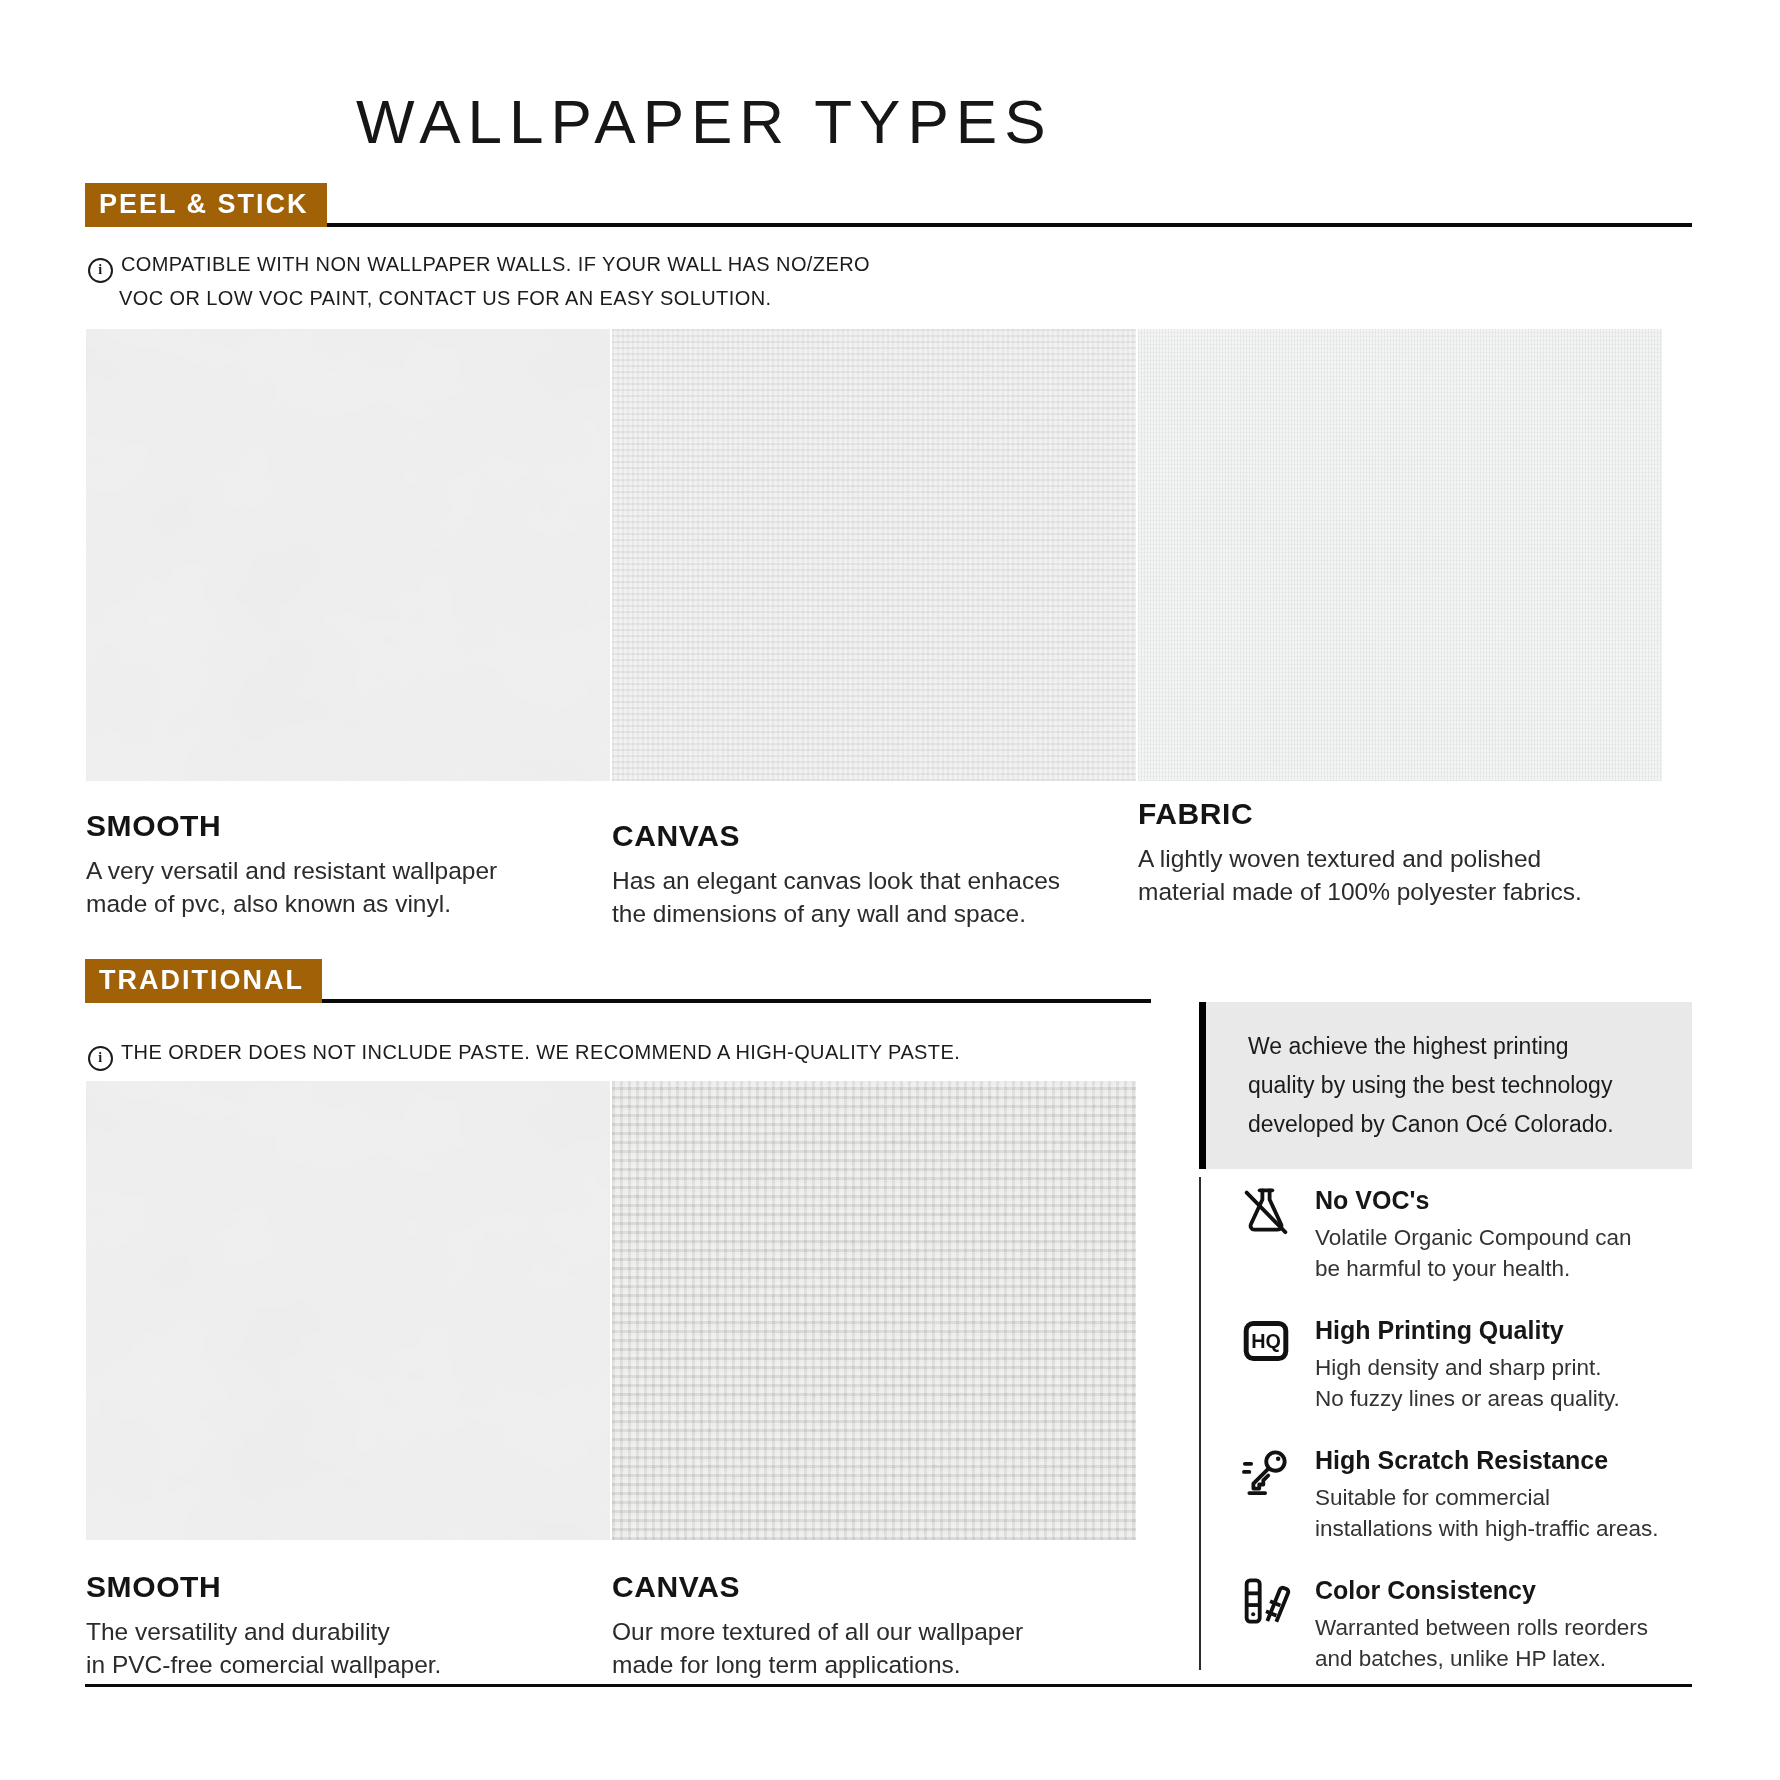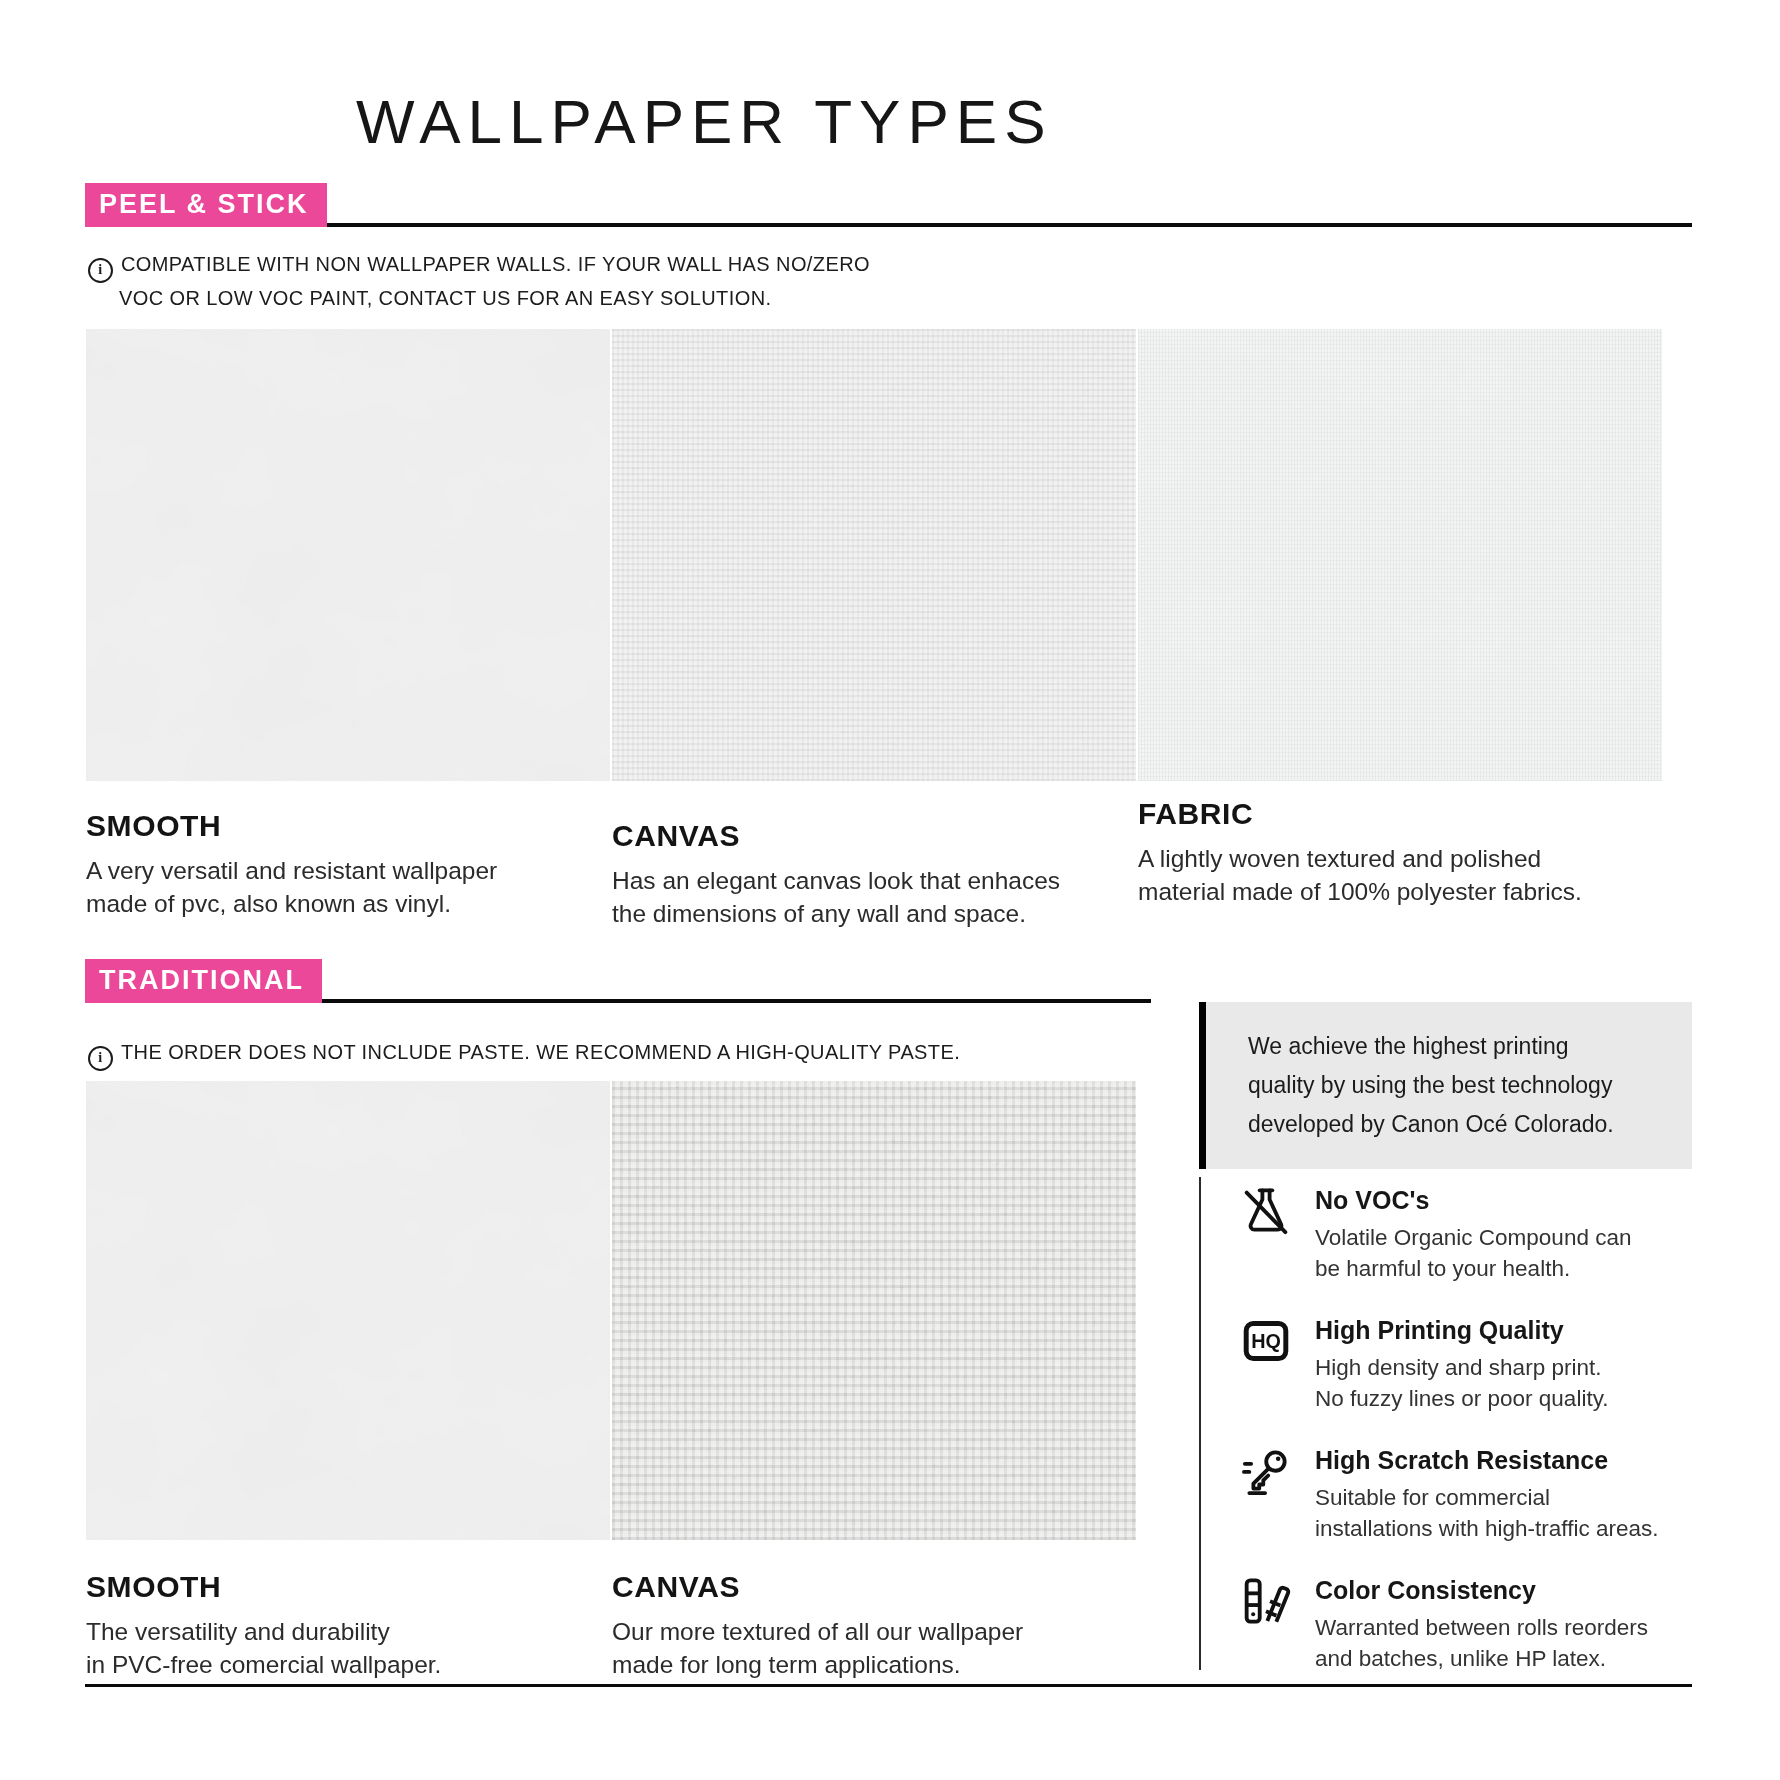--- a/index.html
+++ b/index.html
@@ -10,21 +10,21 @@
   
   .main-title{
     position:absolute;left:356px;top:86px;
     font-size:62px;font-weight:300;letter-spacing:7px;color:#161616;white-space:nowrap;
   }
   
   .sec-header{position:absolute;display:flex;align-items:flex-end;}
   .sec-header.h1{left:85px;top:183px;width:1607px;}
   .sec-header.h2{left:85px;top:959px;width:1066px;align-items:flex-end;}
   .sec-badge{
-    background:#ec4899;color:#fff;font-size:27px;font-weight:600;letter-spacing:2px;
+    background:#a16207;color:#fff;font-size:27px;font-weight:600;letter-spacing:2px;
     padding:8px 18px 9px 14px;white-space:nowrap;line-height:1;
   }
   .sec-rule{flex:1;border-bottom:4px solid #0a0a0a;height:0;}
   
   .note{position:absolute;font-size:20px;letter-spacing:.4px;line-height:31px;color:#1c1c1c;}
   .note.n1{left:88px;top:249px;}
   .note.n2{left:88px;top:1037px;}
   .note-line{white-space:nowrap;}
   .note-line.cont{padding-left:31px;}
   .info-ic{
@@ -239,21 +239,21 @@
 
     <div class="feat">
       <svg class="feat-ic" viewBox="0 0 24 24">
         <rect x="3.2" y="4.2" width="17.6" height="15.6" rx="3.2" fill="none" stroke="#111" stroke-width="2.2"></rect>
         <text x="12" y="15.1" text-anchor="middle" font-size="8.8" font-weight="700" fill="#111" font-family="Liberation Sans, DejaVu Sans, sans-serif">HQ</text>
       </svg>
       <div>
         <div class="feat-title">High Printing Quality</div>
         <div class="feat-desc">
           <div>High density and sharp print.</div>
-          <div>No fuzzy lines or poor quality.</div>
+          <div>No fuzzy lines or areas quality.</div>
         </div>
       </div>
     </div>
 
     <div class="feat">
       <svg class="feat-ic" viewBox="0 0 24 24">
         <g fill="none" stroke="#111" stroke-width="1.7" stroke-linecap="round" stroke-linejoin="round">
           <circle cx="16.2" cy="7.8" r="4.1"></circle>
           <circle cx="17.4" cy="6.6" r="1" fill="#111" stroke="none"></circle>
           <path d="M13.2 10.8 L6.4 17.6 v2.2 h2.6 v-1.8 h1.8 v-1.8 l2.2 -2.2"></path>

